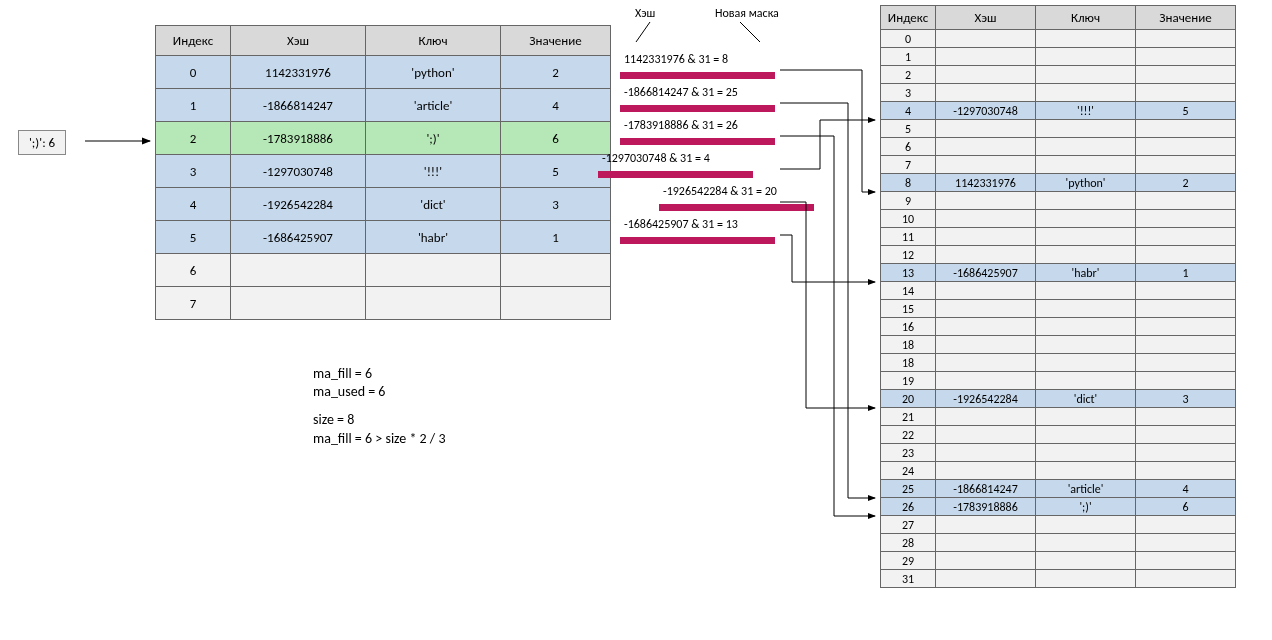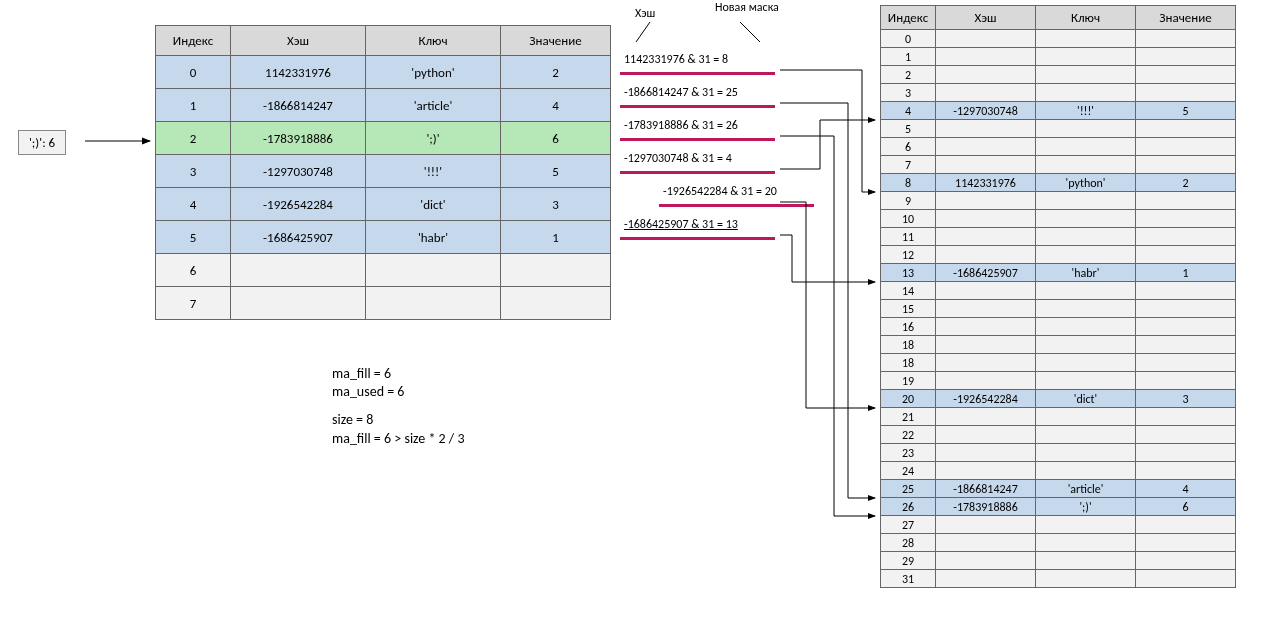--- a/index.html
+++ b/index.html
@@ -48,21 +48,21 @@
   .tbl-right .row-blue td { background: #c6d9ec; }
   .tbl-right .row-empty td { background: #f2f2f2; }
 
   .calc-label {
     position: absolute;
     font-size: 12px;
   }
   .hash-calc {
     position: absolute;
     font-size: 12px;
-    border-bottom: 3px solid #be185d;
+    border-bottom: 7px solid #be185d;
     padding: 4px 4px 6px 4px;
     width: 155px;
     text-align: left;
   }
   .stats {
     position: absolute;
     font-size: 14px;
     line-height: 1.3;
   }
   svg.arrows {
@@ -333,32 +333,32 @@
       <tr class="row-empty">
         <td class="col-idx">31</td>
         <td class="col-hash"></td>
         <td class="col-key"></td>
         <td class="col-val"></td>
       </tr>
     </tbody>
 </table>
 
 <div class="calc-label" style="left:635px; top:6px;">Хэш</div>
-<div class="calc-label" style="left:695px; top:0;padding-left:20px;">Новая маска</div>
+<div class="calc-label" style="left:695px; top:6px;padding-left:20px;">Новая маска</div>
 
 <div id="hash-calcs">
     <div class="hash-calc" style="left: 620px; top: 48px;">1142331976 &amp; 31 = 8</div>
     <div class="hash-calc" style="left: 620px; top: 81px;">-1866814247 &amp; 31 = 25</div>
     <div class="hash-calc" style="left: 620px; top: 114px;">-1783918886 &amp; 31 = 26</div>
-    <div class="hash-calc" style="left: 620px; top: 147px;">-1297030748 &amp; 31 = 4</div>
+    <div class="hash-calc" style="left: 598px; top: 147px;">-1297030748 &amp; 31 = 4</div>
     <div class="hash-calc" style="left: 620px; top: 180px; margin-left: 39px;">-1926542284 &amp; 31 = 20</div>
-    <div class="hash-calc" style="left: 620px; top: 213px; text-decoration: underline;">-1686425907 &amp; 31 = 13</div>
+    <div class="hash-calc" style="left: 620px; top: 213px;">-1686425907 &amp; 31 = 13</div>
   </div>
 
-<div class="stats" style="left:332px; top:365px;">
+<div class="stats" style="left:313px; top:365px;">
   <div>ma_fill = 6</div>
   <div>ma_used = 6</div>
   <div style="height:10px"></div>
   <div>size = 8</div>
   <div>ma_fill = 6 &gt; size * 2 / 3</div>
 </div>
 
 <svg class="arrows">
   <defs>
     <marker id="arrowhead" markerWidth="8" markerHeight="8" refX="7" refY="3" orient="auto">

